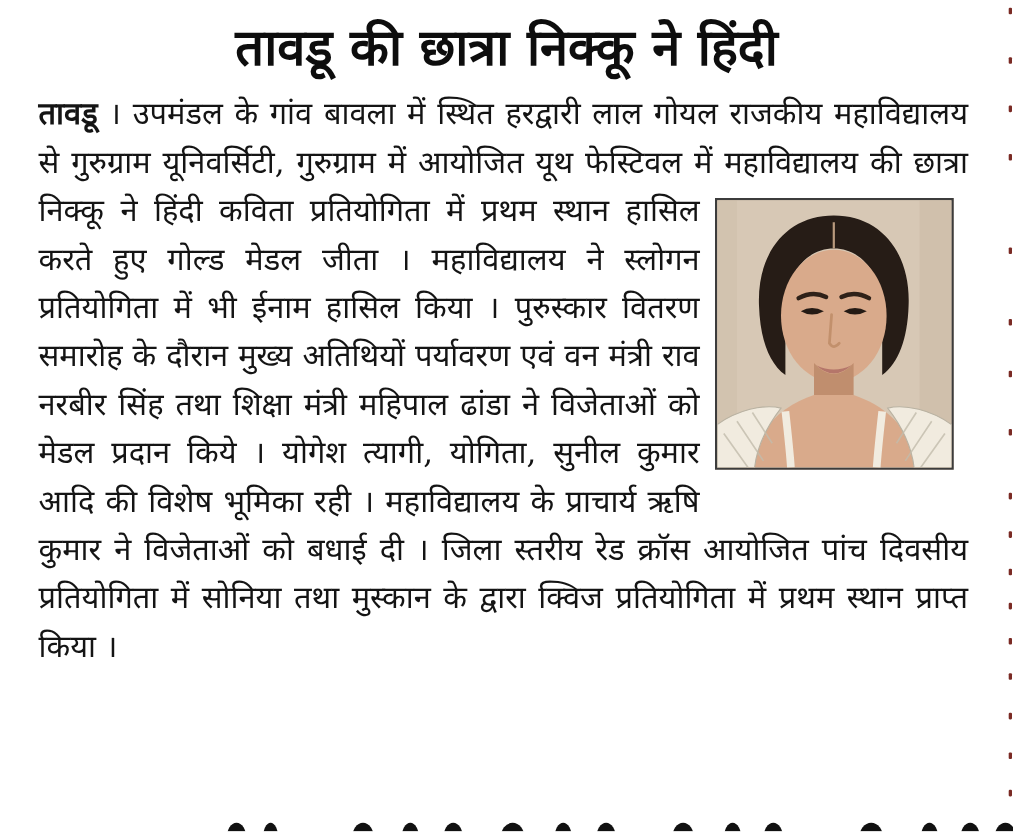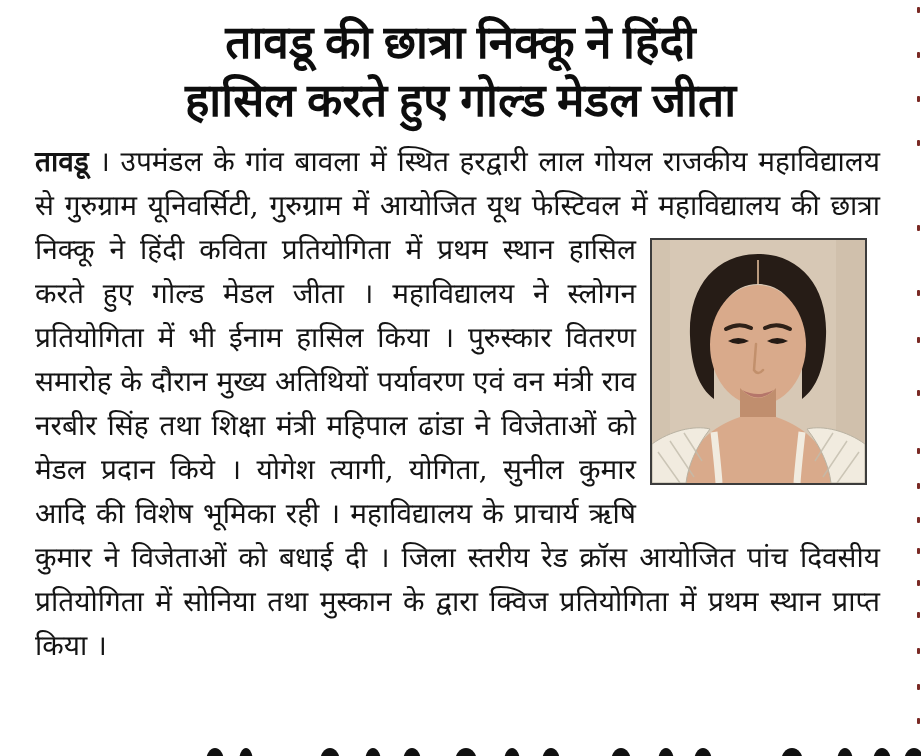--- a/index.html
+++ b/index.html
@@ -3,21 +3,21 @@
 <meta charset="utf-8">
 <style>
   html,body{margin:0;padding:0;background:#ffffff;}
   .page{
     position:relative;width:921px;height:756px;background:#ffffff;overflow:hidden;
     font-family:"DejaVu Serif","Liberation Serif",serif;
   }
   
   .headline{
     margin:0;padding:14px 27px 2px;text-align:center;
-    font-size:46px;line-height:58px;font-weight:bold;color:#0d0d0d;font-family:Liberation Serif, serif;
+    font-size:46px;line-height:58px;font-weight:bold;color:#0d0d0d;
   }
   .headline .hl{display:block;}
   
   .body-wrap{margin:8px 0 0;padding:0 41px 0 35px;}
   .float-spacer{float:right;width:0;height:98px;}
   .photo-fig{
     float:right;clear:right;width:213px;height:243px;
     margin:0 13px 10px 14px;border:2px solid #3c3c3c;background:#d7c8b5;
   }
   .photo-fig svg{display:block;width:100%;height:100%;}
@@ -32,21 +32,20 @@
   
   .cut-strip{position:absolute;left:0;top:0;width:921px;height:756px;pointer-events:none;}
 </style>
 </head>
 <body>
 
 <div class="page">
 
   <h1 class="headline">
     <span class="hl">तावडू की छात्रा निक्कू ने हिंदी</span>
-    <span class="hl">हासिल करते हुए गोल्ड मेडल जीता</span>
   </h1>
 
   <div class="body-wrap">
     <span class="float-spacer"></span>
 
     <figure class="photo-fig">
       <svg viewBox="0 0 213 243" preserveAspectRatio="none">
 
         <rect x="0" y="0" width="213" height="243" fill="#d7c8b5"></rect>
         <rect x="184" y="0" width="29" height="243" opacity="0.35" fill="#c4b29c"></rect>

